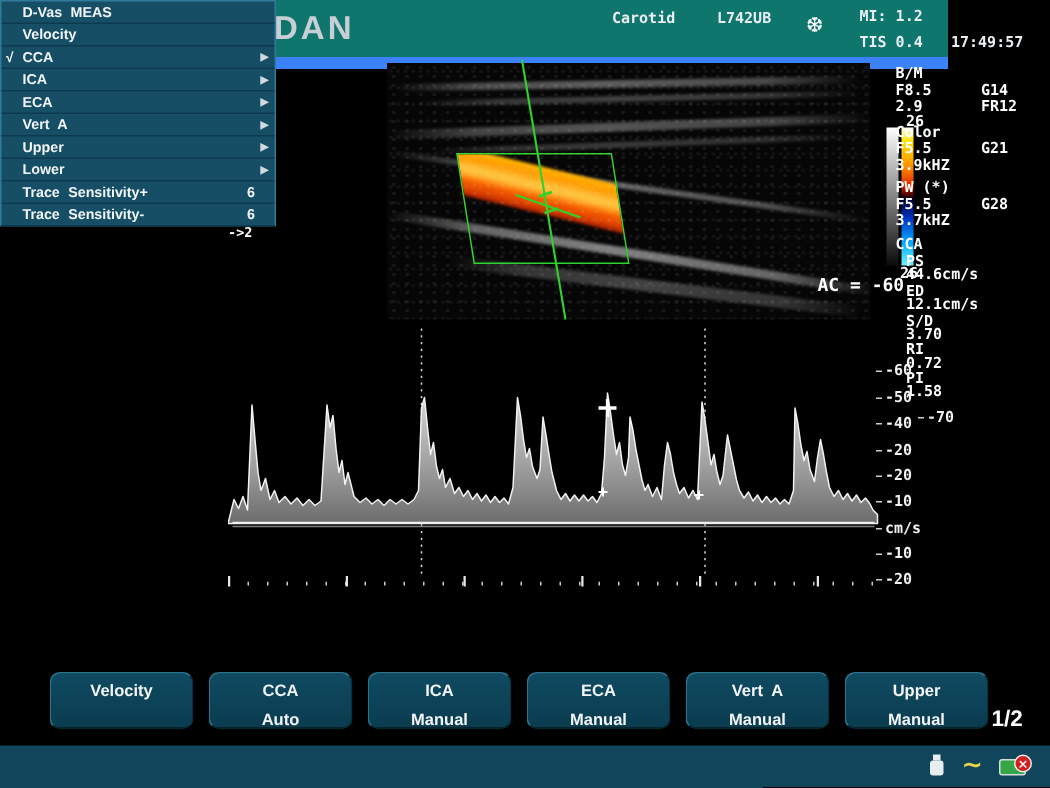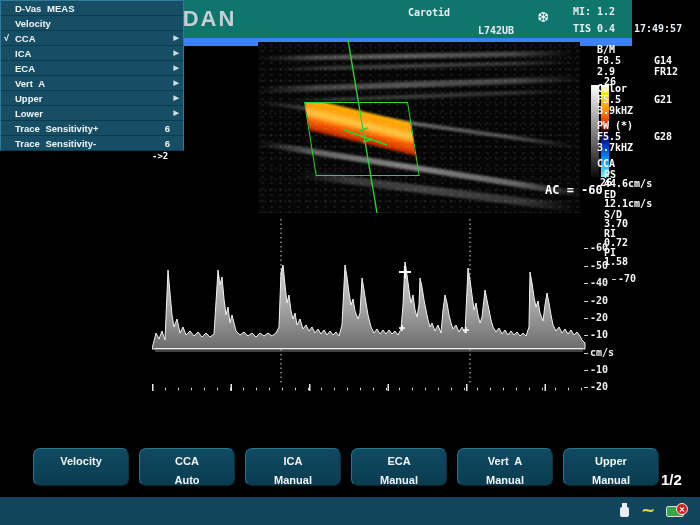--- a/index.html
+++ b/index.html
@@ -74,21 +74,21 @@
   .bx1{transform:rotate(45deg);} .bx2{transform:rotate(-45deg);}
 </style>
 </head>
 <body>
 
 <div class="screen">
 
   <div class="topbar">
     <span class="logo">EDAN</span>
     <span class="tb" style="left:408px;top:7px;">Carotid</span>
-    <span class="tb" style="left:478px;top:25px;">L742UB</span>
+    <span class="tb" style="left:478px;top:7px;">L742UB</span>
     <span class="freeze">❆</span>
     <span class="tb" style="left:573px;top:6px;">MI: 1.2</span>
     <span class="tb" style="left:573px;top:23px;">TIS 0.4</span>
     <span class="tb" style="left:634px;top:23px;">17:49:57</span>
   </div>
 
   <div class="bmode">
     <div class="streak" style="left:4px;top:14px;width:312px;height:5px;opacity:.5;transform:rotate(-1deg);"></div>
     <div class="streak" style="left:20px;top:25px;width:296px;height:4px;opacity:.35;transform:rotate(-1.3deg);"></div>
     <div class="streak" style="left:0;top:45px;width:322px;height:6px;opacity:.45;transform:rotate(-2deg);"></div>

